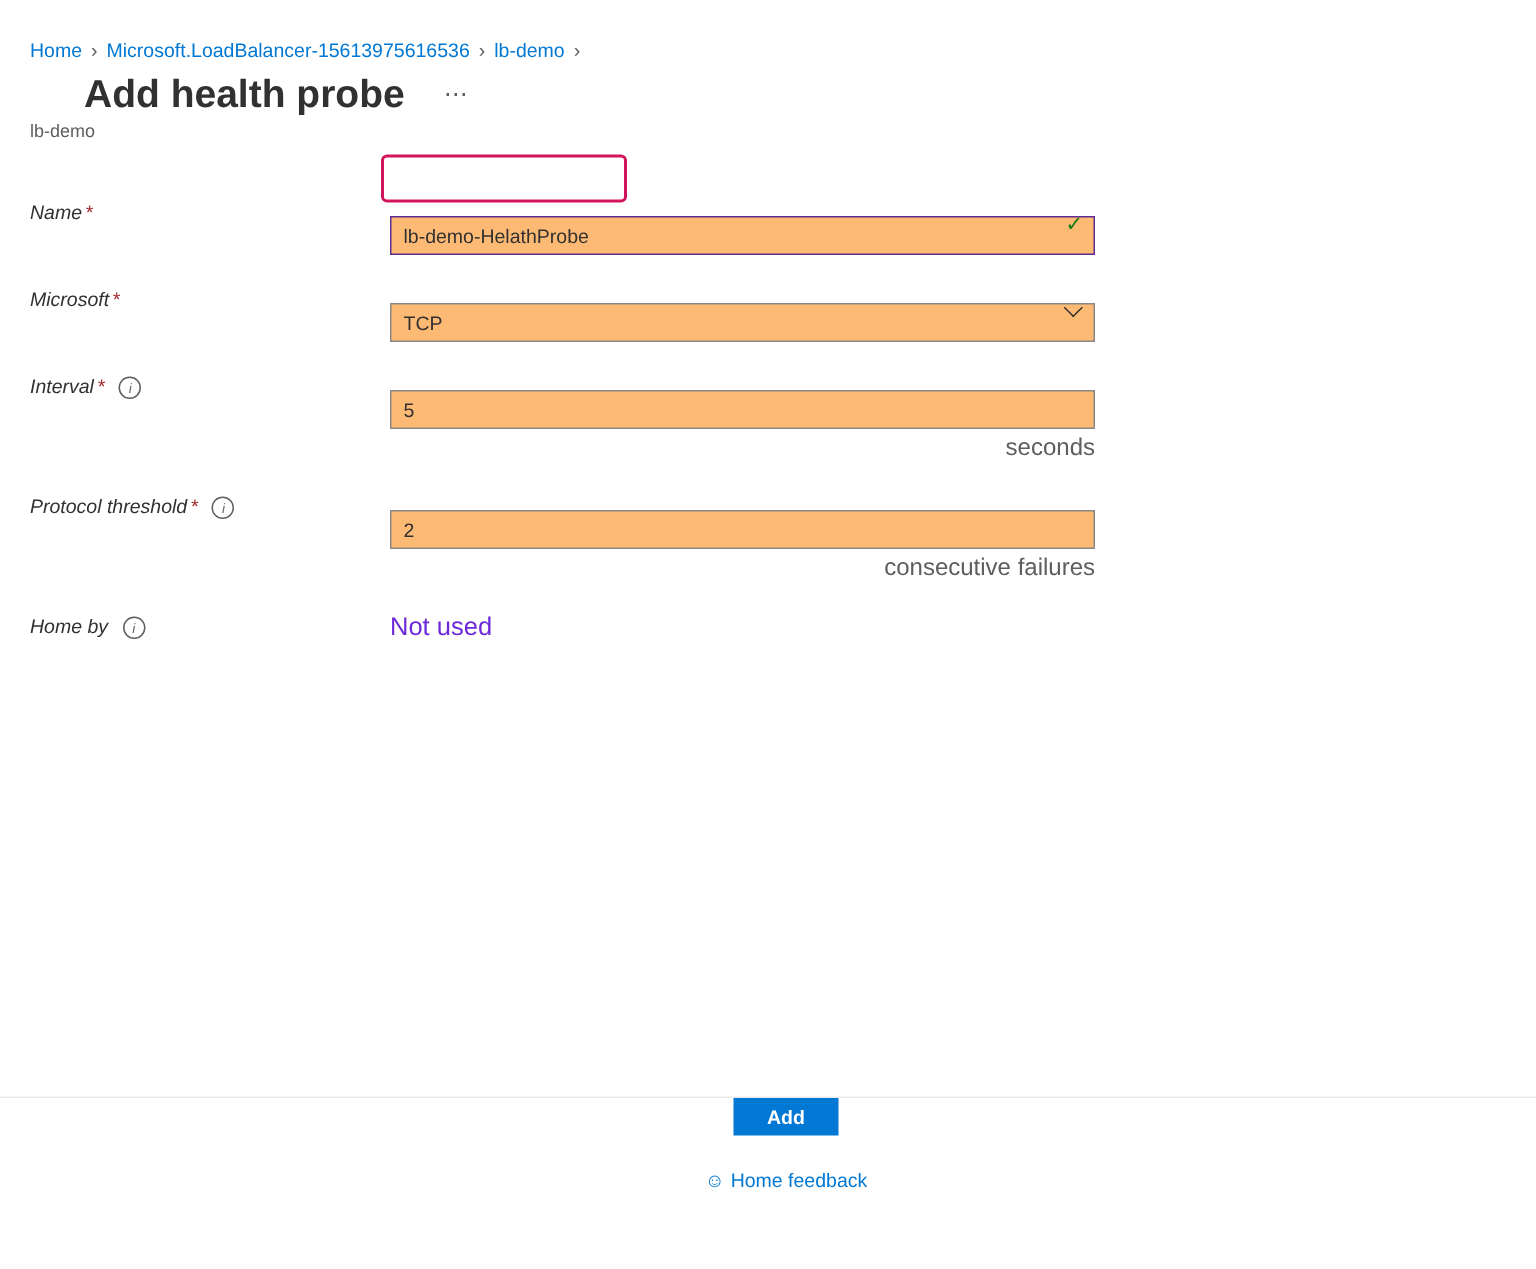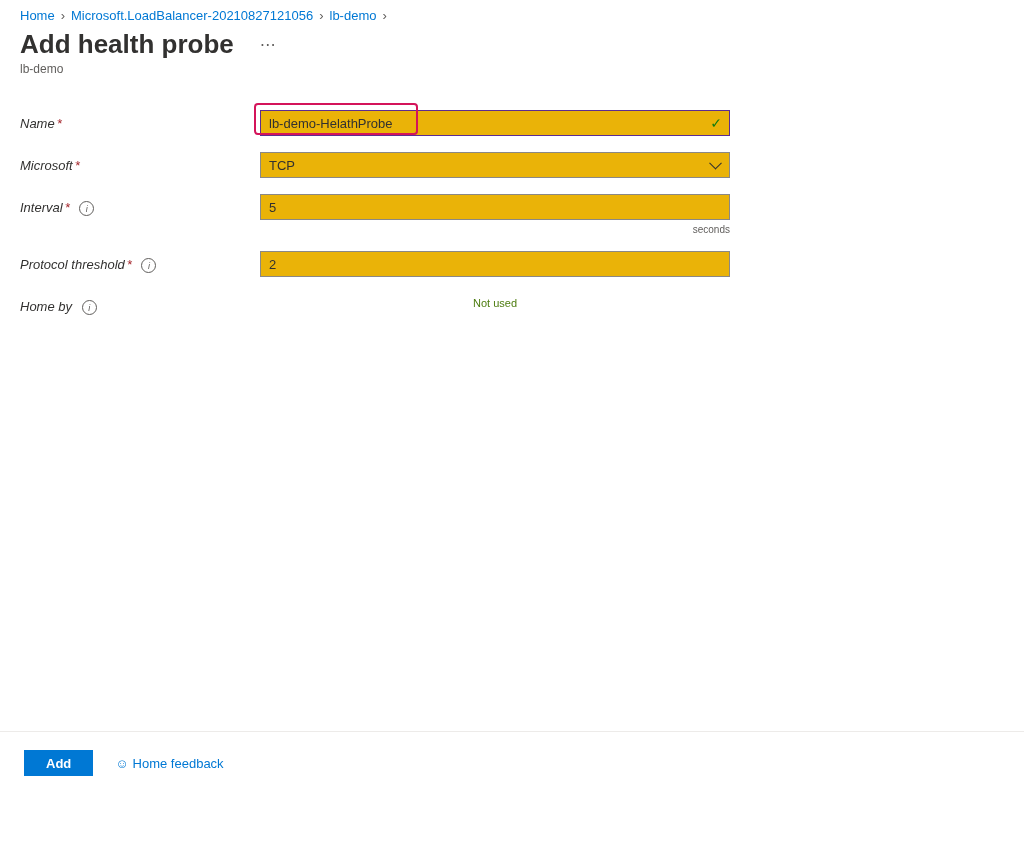--- a/index.html
+++ b/index.html
@@ -10,21 +10,21 @@
     font-family: "Segoe UI", Arial, sans-serif;
     font-size: 13px;
     color: #323130;
     background: #ffffff;
     overflow: hidden;
   }
   .page {
     position: relative;
     width: 1024px;
     height: 794px;
-    padding: 8px 20px 0 20px;
+    padding: 26px 20px 0 20px;
     box-sizing: border-box;
   }
 
   
   .breadcrumb {
     font-size: 13px;
     color: #0078d4;
     display: flex;
     align-items: center;
     gap: 6px;
@@ -38,20 +38,21 @@
   .breadcrumb .sep {
     color: #605e5c;
   }
 
   
   .title-row {
     display: flex;
     align-items: center;
     gap: 26px;
     margin-top: 2px;
+    margin-left: 36px;
   }
   h1 {
     margin: 0;
     font-size: 26px;
     font-weight: 600;
     color: #323130;
   }
   .more-dots {
     color: #605e5c;
     font-size: 16px;
@@ -100,23 +101,24 @@
   .field-col {
     width: 470px;
   }
   .input, .select {
     width: 100%;
     box-sizing: border-box;
     height: 26px;
     padding: 3px 8px;
     font-size: 13px;
     border: 1px solid #8a8886;
-    background: #eab308;
+    background: #fdba74;
     color: #323130;
     outline: none;
+    margin-top: 16px;
   }
   .input-wrap {
     position: relative;
   }
   .input-validated {
     border: 1px solid #5c2d91; 
   }
   .check {
     position: absolute;
     right: 8px;
@@ -143,29 +145,28 @@
     pointer-events: none;
   }
   .select {
     appearance: none;
     -webkit-appearance: none;
     padding-right: 26px;
     cursor: pointer;
   }
   .unit {
     text-align: right;
-    font-size: 10px;
+    font-size: 16px;
     color: #605e5c;
     margin-top: 4px;
   }
   .static-value {
     padding-top: 4px;
-    font-size: 11px;
-    color: #4d7c0f;
-    text-align: center;
+    font-size: 17px;
+    color: #6d28d9;
   }
 
   
   .hl {
     position: absolute;
     border: 2px solid #d4145a;
     border-radius: 4px;
     pointer-events: none;
   }
   .hl-name {
@@ -187,20 +188,21 @@
     left: 0;
     right: 0;
     bottom: 0;
     height: 62px;
     border-top: 1px solid #edebe9;
     background: #ffffff;
     display: flex;
     align-items: center;
     padding-left: 24px;
     gap: 22px;
+    flex-direction: column;
   }
   .btn-primary {
     background: #0078d4;
     color: #ffffff;
     border: none;
     height: 26px;
     padding: 0 22px;
     font-size: 13px;
     font-weight: 600;
     cursor: pointer;
@@ -218,21 +220,21 @@
   }
 </style>
 </head>
 <body>
 
 <div class="page">
 
   <nav class="breadcrumb">
     <a>Home</a>
     <span class="sep">›</span>
-    <a>Microsoft.LoadBalancer-20210827121056</a>
+    <a>Microsoft.LoadBalancer-15613975616536</a>
     <span class="sep">›</span>
     <a>lb-demo</a>
     <span class="sep">›</span>
   </nav>
 
   <div class="title-row">
     <h1>Add health probe</h1>
     <span class="more-dots">⋯</span>
   </div>
   <div class="subtitle">lb-demo</div>
@@ -274,20 +276,21 @@
       </div>
     </div>
 
     <div class="row">
       <div class="label-col">
         <span>Protocol threshold</span><span class="req">*</span>
         <span class="info-icon">i</span>
       </div>
       <div class="field-col">
         <input class="input" type="text" value="2" style="">
+        <div class="unit">consecutive failures</div>
       </div>
     </div>
 
     <div class="row">
       <div class="label-col">
         <span>Home by</span>
         <span class="info-icon">i</span>
       </div>
       <div class="field-col">
         <div class="static-value">Not used</div>

